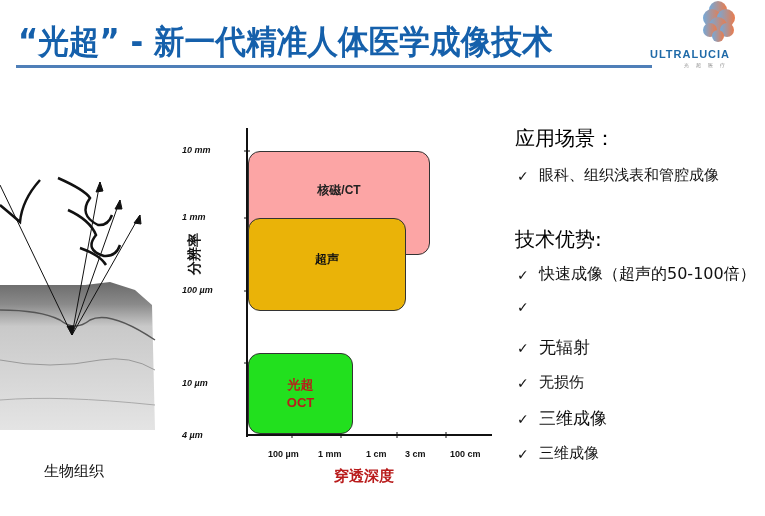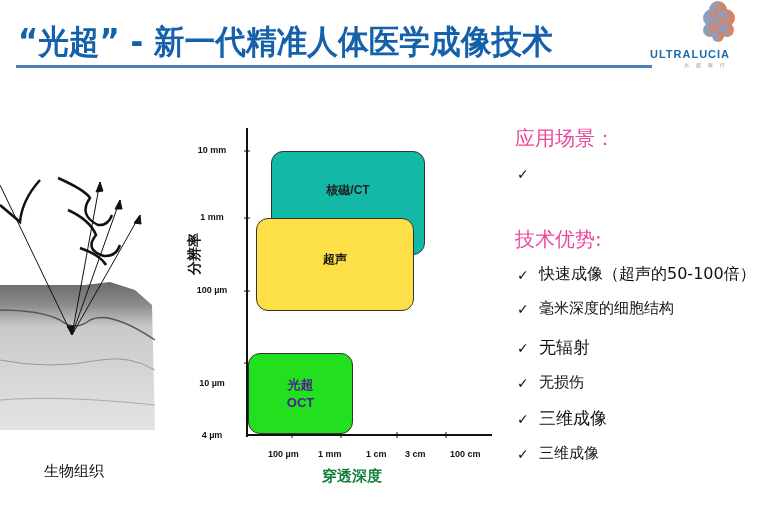--- a/index.html
+++ b/index.html
@@ -24,37 +24,37 @@
     position: absolute; left: 684px; top: 62px; font-size: 5px; color: #888; letter-spacing: 7px;
   }
   .tissue { position: absolute; left: 0; top: 160px; width: 160px; height: 270px; }
   .tissue-label {
     position: absolute; left: 44px; top: 462px; font-size: 15px; font-weight: normal; color: #111;
   }
   .ytick, .xtick {
     position: absolute; font-size: 9px; font-weight: bold; color: #111;
     font-family: "Liberation Sans", sans-serif; white-space: nowrap;
   }
-  .ytick { text-align: center; width: 60px; }
+  .ytick { text-align: left; width: 60px; font-style: italic; }
   .ylabel {
     position: absolute; left: 186px; top: 275px; font-size: 14px; font-weight: bold; color: #111;
     transform: rotate(-90deg); transform-origin: left top; white-space: nowrap;
   }
   .xlabel {
-    position: absolute; left: 322px; top: 467px; font-size: 15px; font-weight: bold; color: #15803d;
+    position: absolute; left: 334px; top: 467px; font-size: 15px; font-weight: bold; color: #b91c1c;
   }
   .box {
     position: absolute; border: 1.5px solid #333; border-radius: 12px;
     display: flex; align-items: center; justify-content: center; text-align: center;
     font-size: 12px; font-weight: bold; font-family: "Liberation Sans", sans-serif;
   }
-  .box-mri { left: 248px; top: 151px; width: 154px; height: 104px; background: #14b8a6; color: #222; padding-bottom: 26px; margin-left: 23px; }
-  .box-us  { left: 248px; top: 218px; width: 158px; height: 93px; background: #fde047; color: #111; padding-bottom: 10px; margin-left: 8px; }
-  .box-oct { left: 248px; top: 353px; width: 105px; height: 81px; background: #22e01e; color: #4c1d95; line-height: 18px; font-size: 13px; }
-  .heading { position: absolute; left: 515px; font-size: 20px; color: #ec4899; white-space: nowrap; }
+  .box-mri { left: 248px; top: 151px; width: 182px; height: 104px; background: #fca5a5; color: #222; padding-bottom: 26px; }
+  .box-us  { left: 248px; top: 218px; width: 158px; height: 93px; background: #eab308; color: #111; padding-bottom: 10px; }
+  .box-oct { left: 248px; top: 353px; width: 105px; height: 81px; background: #22e01e; color: #b91c1c; line-height: 18px; font-size: 13px; }
+  .heading { position: absolute; left: 515px; font-size: 20px; color: #000000; white-space: nowrap; }
   .item { position: absolute; left: 517px; color: #111; white-space: nowrap; display: flex; align-items: center; }
   .check { font-size: 14px; width: 22px; }
 </style>
 </head>
 <body>
 
 <div class="title">“光超” - 新一代精准人体医学成像技术</div>
 <div class="title-rule"></div>
 
 <svg class="logo" viewBox="0 0 95 75">
@@ -150,30 +150,30 @@
 <div class="box box-oct">
   <div>
     <div>光超</div>
     <div>OCT</div>
   </div>
 </div>
 
 <div class="heading" style="top:125px">应用场景：</div>
 <div class="item" style="top:166px;font-size:15px">
   <span class="check">✓</span>
+  <span>眼科、组织浅表和管腔成像</span>
 </div>
 
 <div class="heading" style="top:226px">技术优势:</div>
 <div class="item" style="top:264px;font-size:16px">
   <span class="check">✓</span>
   <span>快速成像（超声的50-100倍）</span>
 </div>
 <div class="item" style="top:299px;font-size:15px">
   <span class="check">✓</span>
-  <span>毫米深度的细胞结构</span>
 </div>
 <div class="item" style="top:336px;font-size:17px">
   <span class="check">✓</span>
   <span>无辐射</span>
 </div>
 <div class="item" style="top:373px;font-size:15px">
   <span class="check">✓</span>
   <span>无损伤</span>
 </div>
 <div class="item" style="top:407px;font-size:17px">

